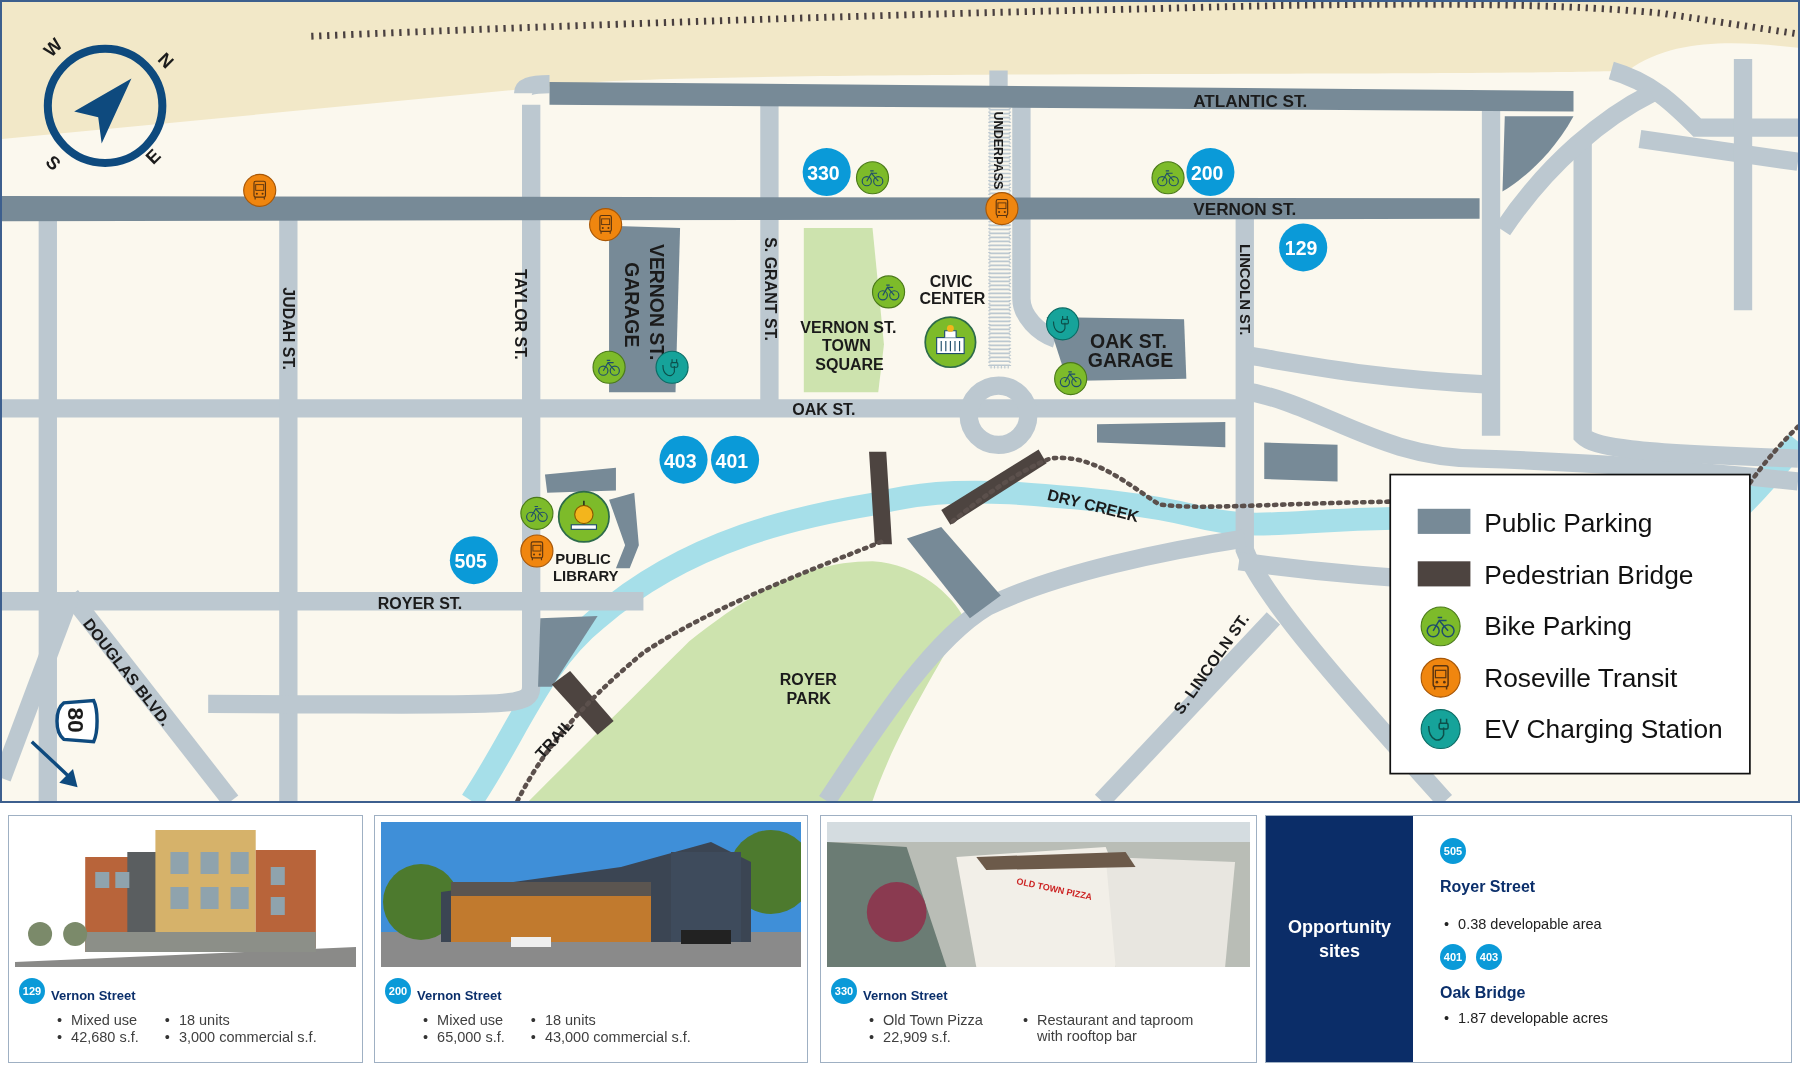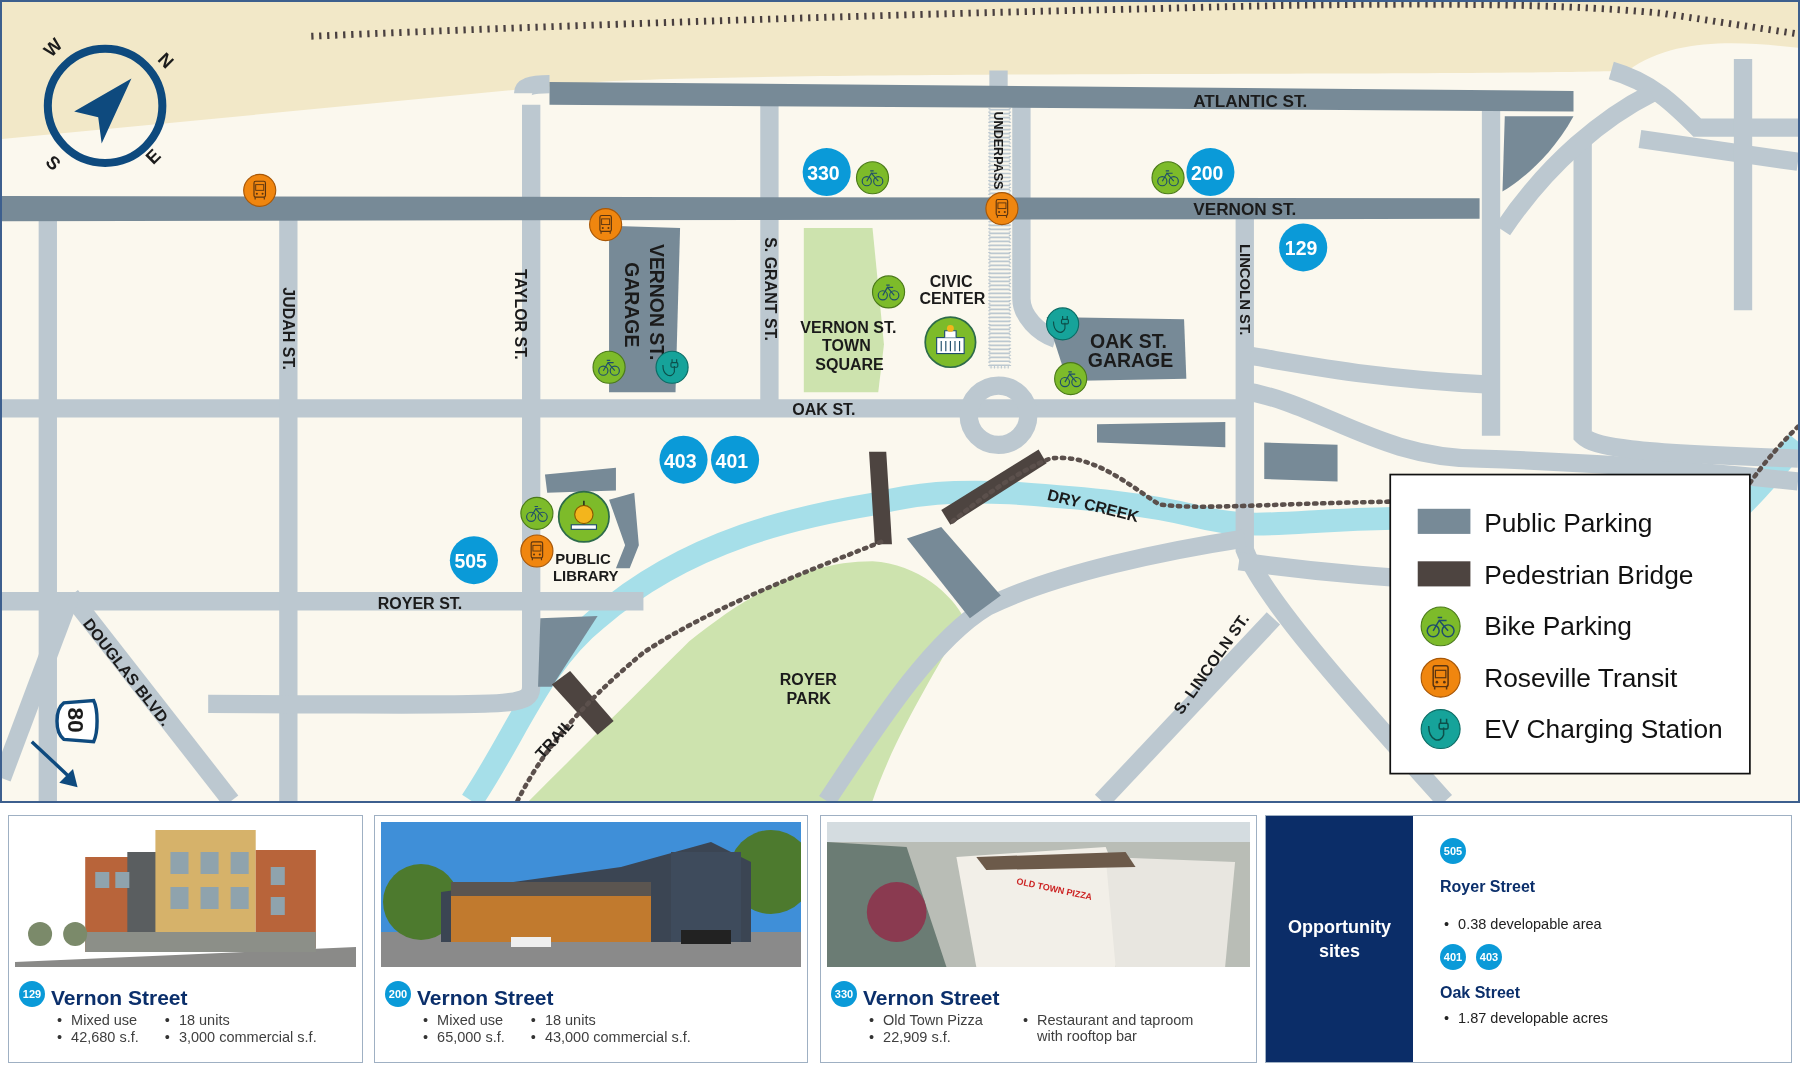--- a/index.html
+++ b/index.html
@@ -11,21 +11,21 @@
   .lbl-road { font-size: 15px; }
   .lbl-place { font-size: 14px; }
   .badge-text { font-family: "Liberation Sans", sans-serif; font-weight: 700; fill: #fff; font-size: 17px; }
   .legend-text { font-family: "Liberation Sans", sans-serif; font-size: 23px; fill: #111; }
 
   #cards { position: absolute; left: 0; top: 815px; width: 1800px; height: 248px; }
   .card { position: absolute; top: 0; height: 248px; background: #fff; border: 1.5px solid #9fb0c3; }
   .card-photo { position: absolute; left: 6px; top: 6px; right: 6px; height: 145px; overflow: hidden; }
   .card-title { position: absolute; left: 10px; top: 162px; display: flex; align-items: center; gap: 6px; }
   .mini-badge { width: 26px; height: 26px; border-radius: 50%; background: #0a9ad8; color: #fff; font-weight: 700; font-size: 11px; display: flex; align-items: center; justify-content: center; }
-  .card-title-text { color: #0b2f6b; font-weight: 700; font-size: 21px; margin-top: 8px; }
+  .card-title-text { color: #0b2f6b; font-weight: 700; font-size: 13px; margin-top: 8px; }
   .card-bullets { position: absolute; top: 196px; left: 48px; display: grid; grid-template-columns: auto auto; column-gap: 26px; row-gap: 1px; font-size: 14.5px; color: #404040; }
   .card-bullets span::before { content: "•"; margin-right: 9px; color: #333; }
   .card-bullets .wrap { white-space: normal; }
 
   .opp-card { position: absolute; left: 1265px; top: 0; width: 527px; height: 248px; border: 1.5px solid #9fb0c3; background: #fff; }
   .opp-side { position: absolute; left: 0; top: 0; width: 147px; height: 100%; background: #0b2d68; display: flex; align-items: center; justify-content: center; text-align: center; color: #fff; font-weight: 700; font-size: 18px; line-height: 1.35; padding: 0 10px; }
   .opp-body { position: absolute; left: 168px; top: 0; right: 0; bottom: 0; }
   .opp-badges { position: absolute; display: flex; gap: 10px; }
   .opp-name { position: absolute; color: #0b2f6b; font-weight: 700; font-size: 16px; }
   .opp-bullet { position: absolute; font-size: 14.5px; color: #222; }
@@ -395,17 +395,17 @@
     <div class="opp-body">
       <div class="opp-badges" style="left:6px; top:22px;">
         <span class="mini-badge">505</span>
       </div>
       <div class="opp-name" style="left:6px; top:62px;">Royer Street</div>
       <div class="opp-bullet" style="left:10px; top:88px;margin-top:12px;">0.38 developable area</div>
       <div class="opp-badges" style="left:6px; top:128px;">
         <span class="mini-badge">401</span>
         <span class="mini-badge">403</span>
       </div>
-      <div class="opp-name" style="left:6px; top:168px;">Oak Street</div>
+      <div class="opp-name" style="left:6px; top:168px;">Oak Bridge</div>
       <div class="opp-bullet" style="left:10px; top:194px;">1.87 developable acres</div>
     </div>
   </div>
 </div>
 
 </body></html>

